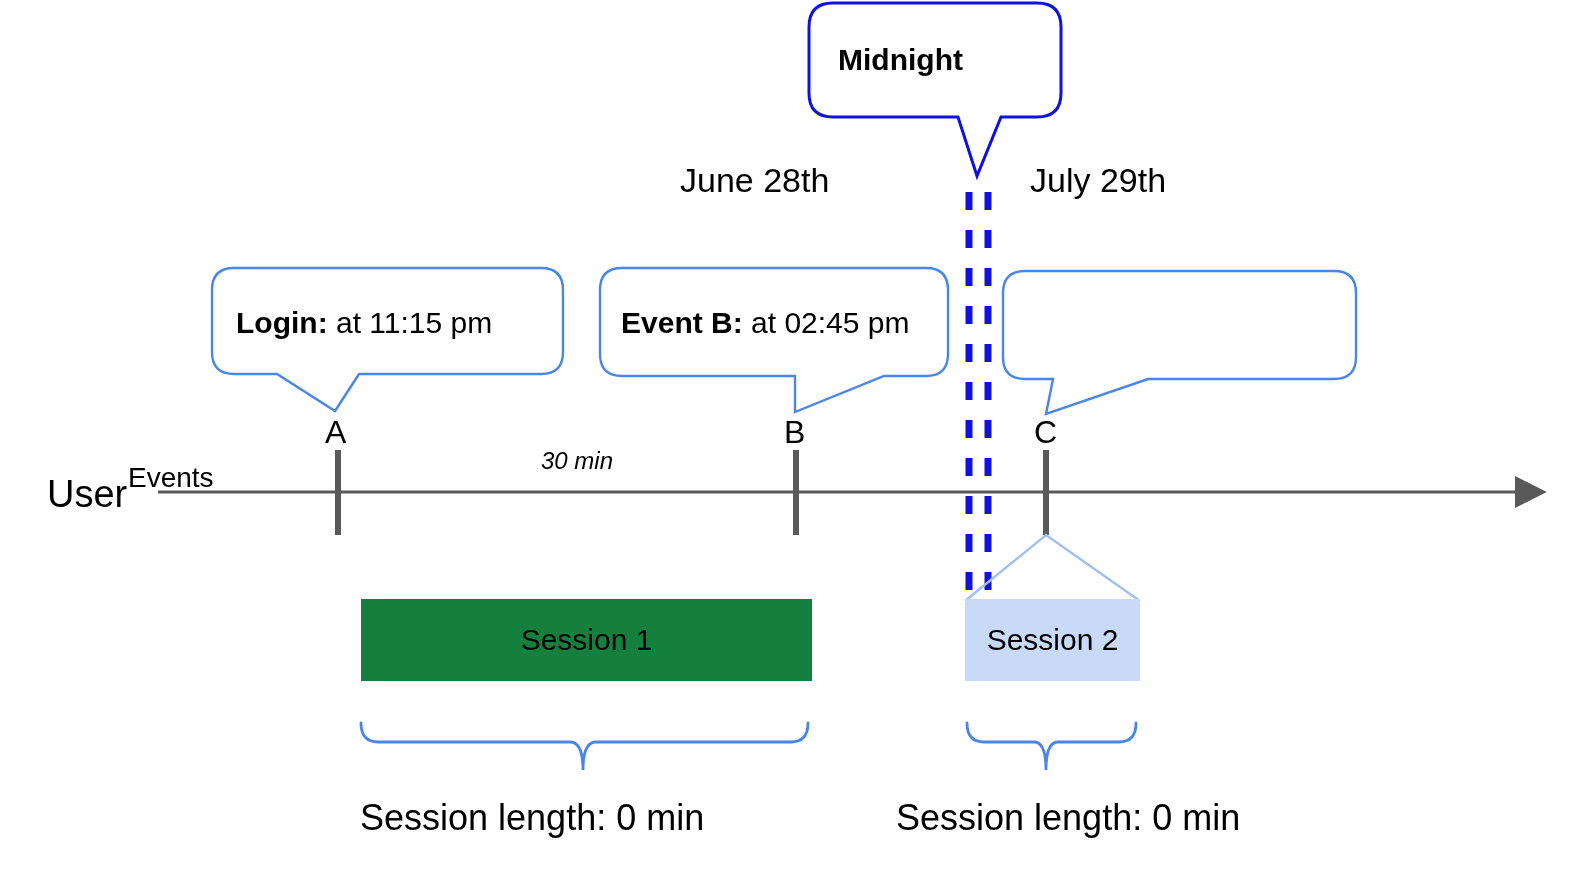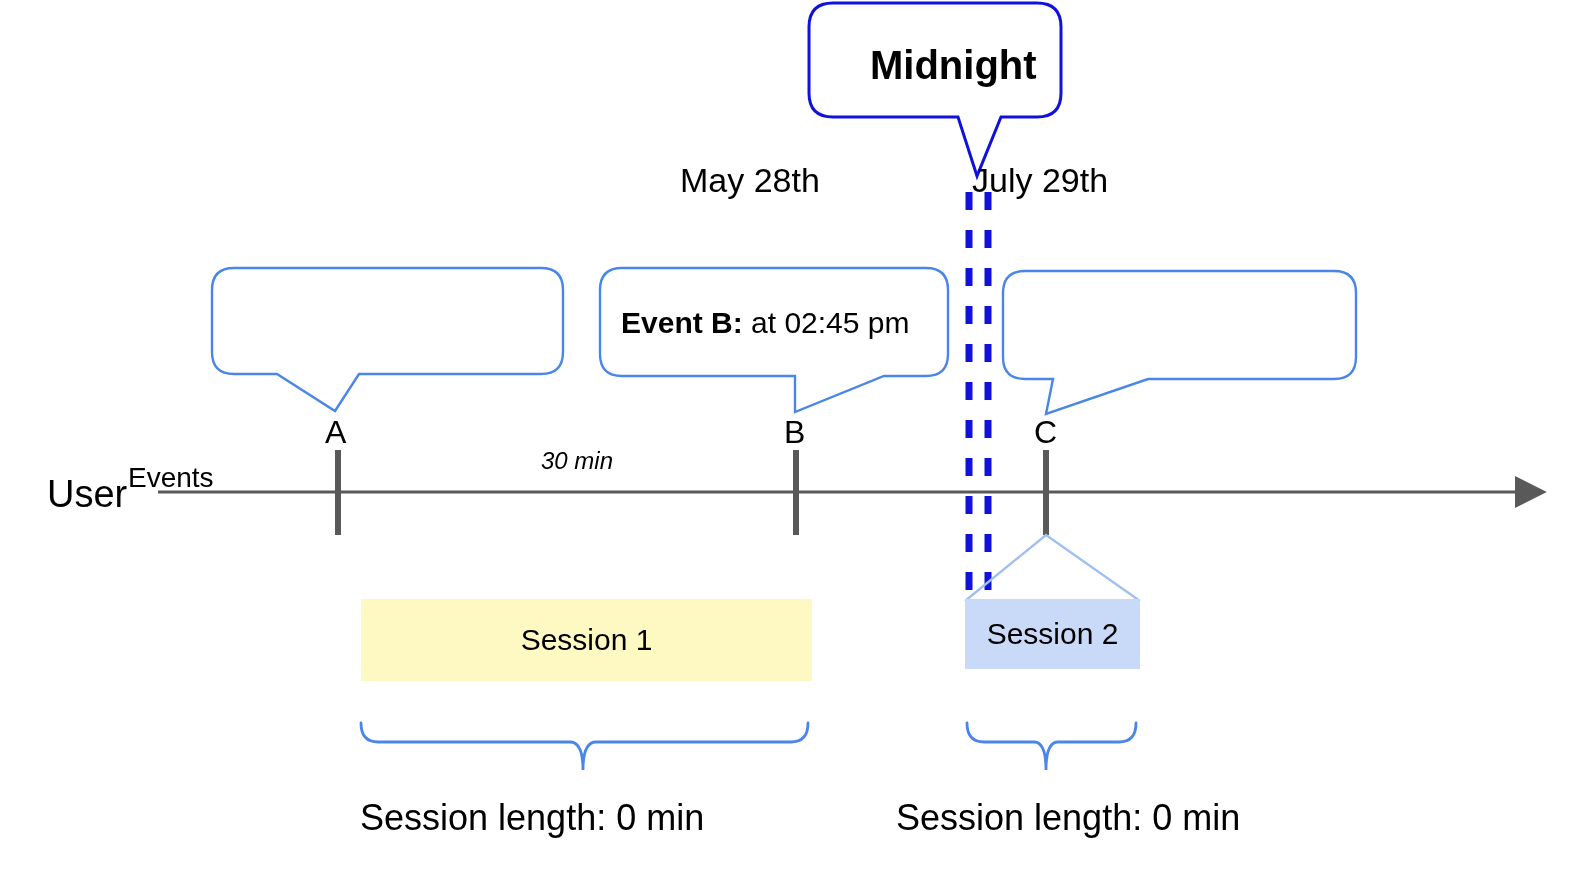--- a/index.html
+++ b/index.html
@@ -32,23 +32,22 @@
     line-height: 1;
   }
   .callout-text {
     font-size: 30px;
     color: #000000;
   }
   .callout-text b {
     font-weight: bold;
   }
   .midnight-text {
-    font-size: 40px;
+    font-size: 30px;
     font-weight: bold;
-    margin-left: 32px;
   }
   .date-label {
     font-size: 34px;
   }
   .axis-label-user {
     font-size: 38px;
   }
   .axis-label-events {
     font-size: 28px;
     margin-top: 47px;
@@ -173,34 +172,37 @@
                Q 967 742 984 742
                L 1034 742
                Q 1046 742 1046 770
                Q 1046 742 1058 742
                L 1119 742
                Q 1136 742 1136 723" fill="none" stroke="#4a86e8" stroke-width="2.8" stroke-linecap="round"></path>
     </g>
   </svg>
 
   <div style="position:absolute; left:361px; top:599px; width:451px; height:82px;
-              background:#fef9c3; display:flex; align-items:center; justify-content:center;">
+              background:#15803d; display:flex; align-items:center; justify-content:center;">
     <span class="session-label">Session 1</span>
   </div>
 
-  <div style="position:absolute; left:965px; top:599px; width:175px; height:70px;
+  <div style="position:absolute; left:965px; top:599px; width:175px; height:82px;
               background:#c9daf8; display:flex; align-items:center; justify-content:center;">
     <span class="session-label">Session 2</span>
   </div>
 
   <div class="txt midnight-text" style="left:838px; top:45px;">Midnight</div>
 
-  <div class="txt date-label" style="left:680px; top:163px;">May 28th</div>
-  <div class="txt date-label" style="left:972px; top:163px;">July 29th</div>
-
+  <div class="txt date-label" style="left:680px; top:163px;">June 28th</div>
+  <div class="txt date-label" style="left:1030px; top:163px;">July 29th</div>
+
+  <div class="txt callout-text" style="left:236px; top:308px;">
+    <b>Login:</b><span> at 11:15 pm</span>
+  </div>
 
   <div class="txt callout-text" style="left:621px; top:308px;">
     <b>Event B:</b><span> at 02:45 pm</span>
   </div>
 
 
   <div class="txt axis-label-user" style="left:47px; top:475px;">User</div>
   <div class="txt axis-label-events" style="left:128px; top:417px;">Events</div>
 
   <div class="txt event-letter" style="left:325px; top:416px;">A</div>

